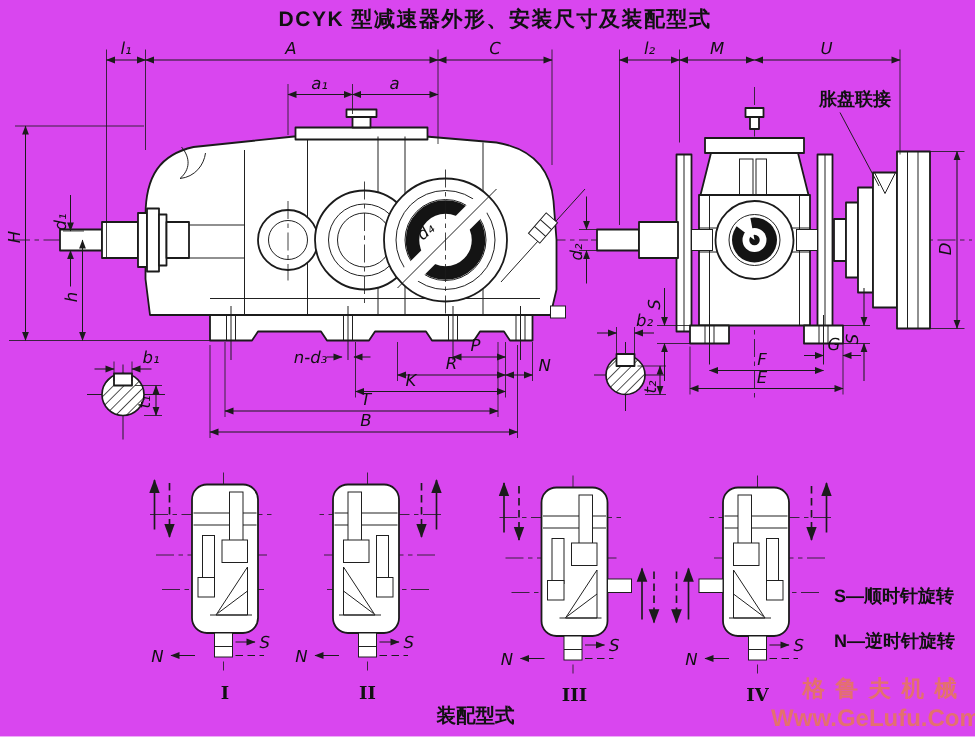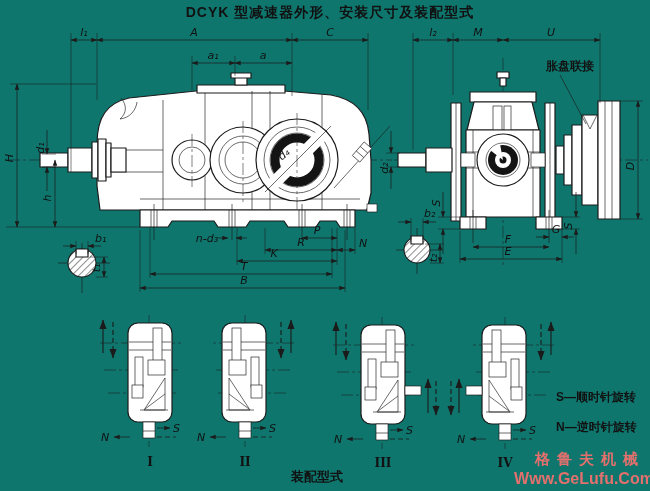--- a/index.html
+++ b/index.html
@@ -1,16 +1,16 @@
 <!DOCTYPE html>
 <html><head>
 <meta charset="utf-8">
 <style>
   html,body{margin:0;padding:0;background:#ffffff;}
-  .page{position:relative;width:650px;height:491px;background:#0f766e;overflow:hidden;
+  .page{position:relative;width:650px;height:491px;background:#d946ef;overflow:hidden;
         font-family:"Liberation Sans",sans-serif;}
   svg{display:block}
   .lnf{stroke:#1b1b1b;stroke-width:1.2;fill:#ffffff;stroke-linejoin:round}
   .thin{stroke:#1b1b1b;stroke-width:0.65;fill:none}
   .thinf{stroke:#1b1b1b;stroke-width:0.65;fill:#ffffff}
   .cl{stroke:#1b1b1b;stroke-width:0.55;fill:none;stroke-dasharray:12 3 3 3}
   .dsh{stroke:#1b1b1b;stroke-width:0.8;fill:none;stroke-dasharray:5 3}
   .ext{stroke:#1b1b1b;stroke-width:0.55;fill:none}
   .d2a{stroke:#1b1b1b;stroke-width:0.7;fill:none;marker-start:url(#ar);marker-end:url(#ar)}
   .d1e{stroke:#1b1b1b;stroke-width:0.7;fill:none;marker-end:url(#ar)}

